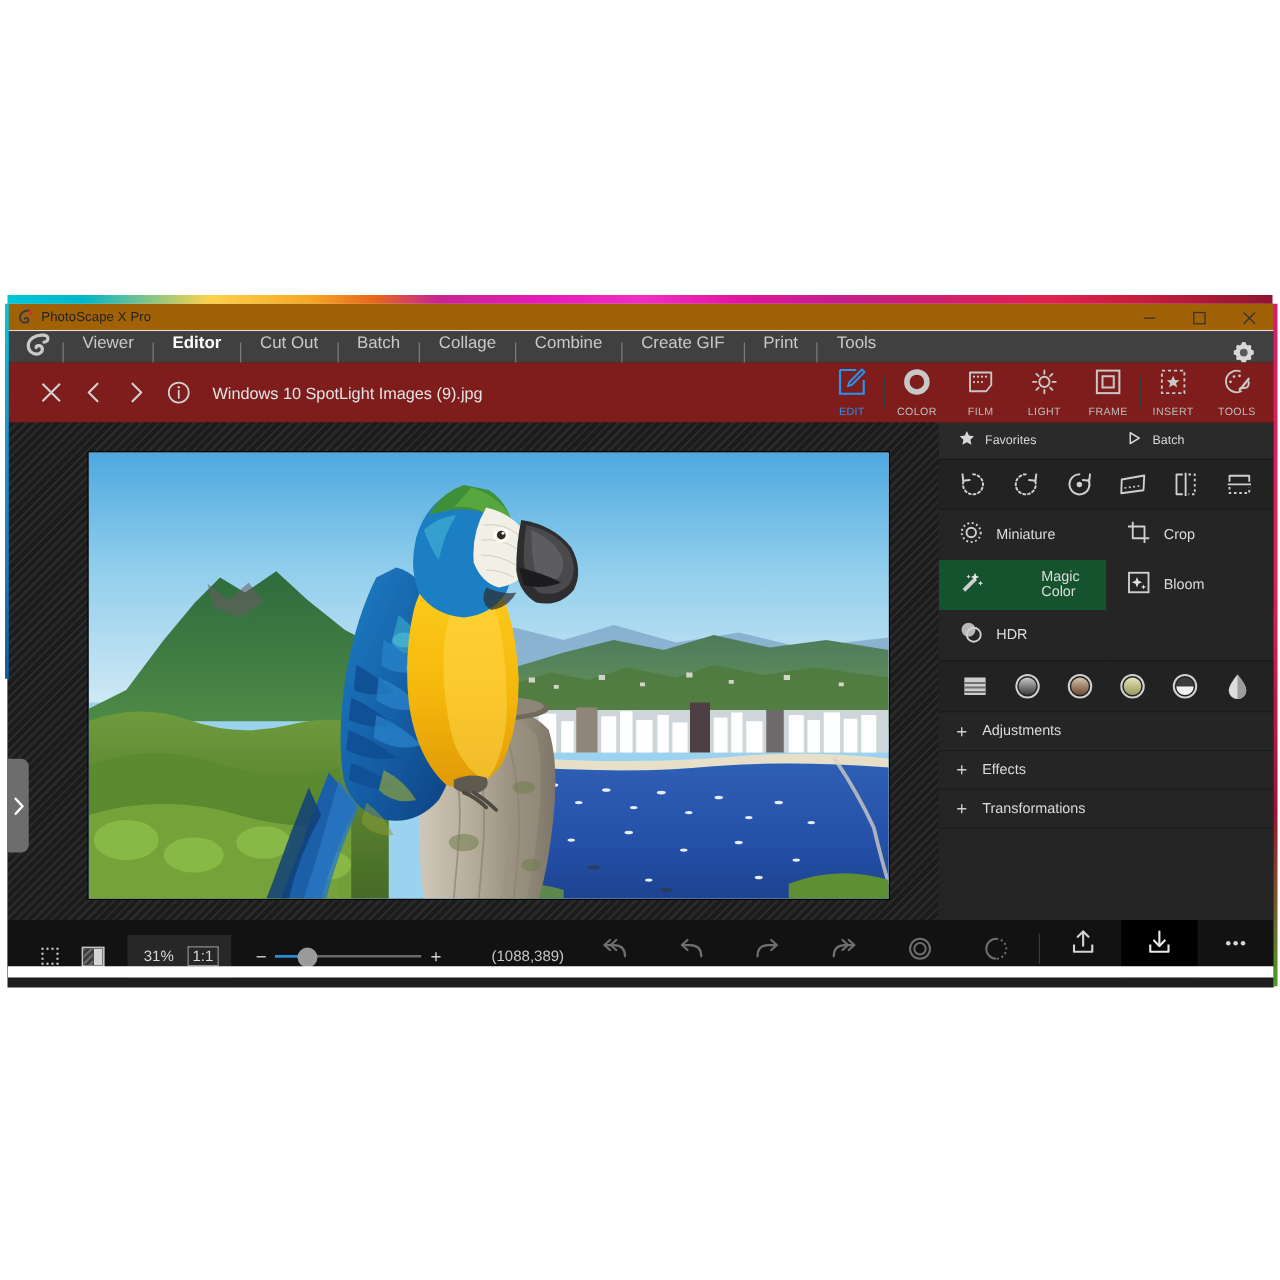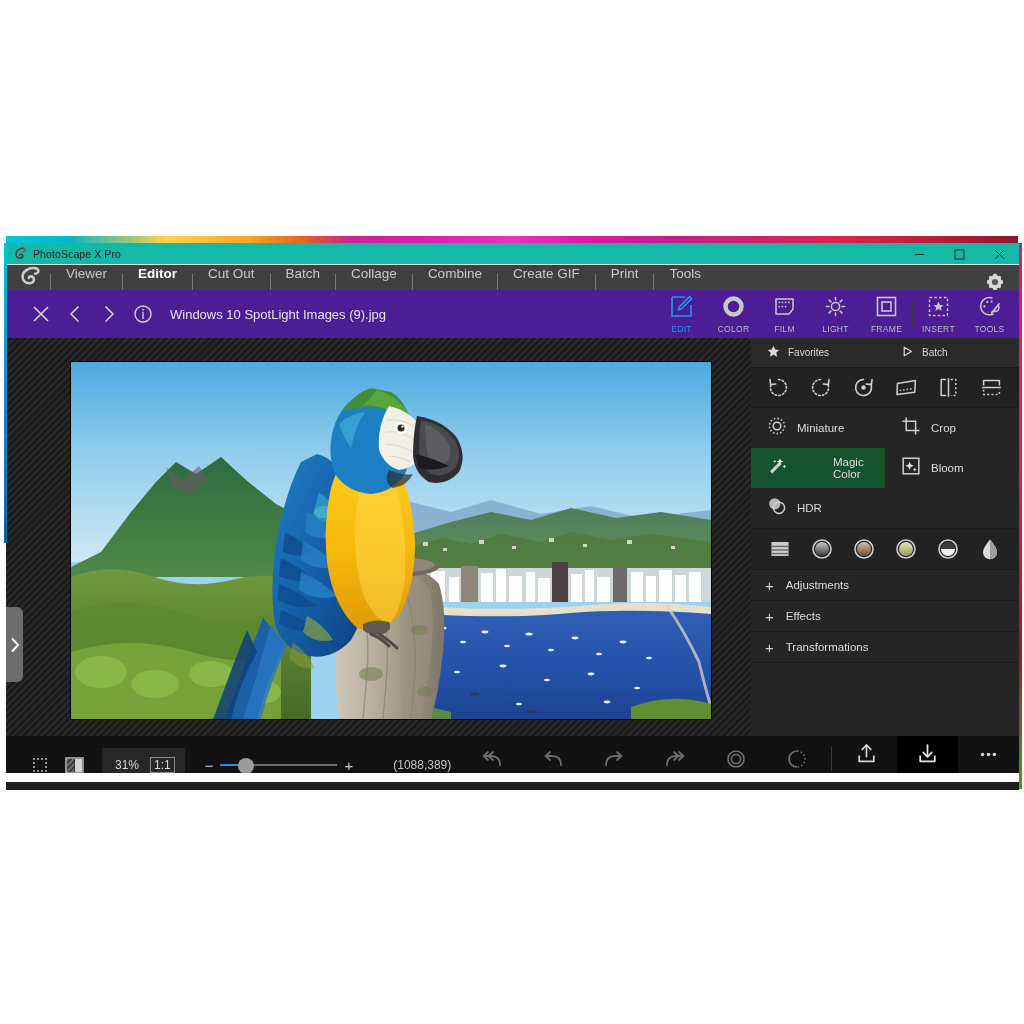--- a/index.html
+++ b/index.html
@@ -29,21 +29,21 @@
   }
 
   
   .window{
     position:absolute; left:6px; top:243px; width:1013px; height:547px;
     background:#1e1e1e; overflow:hidden; z-index:2;
   }
 
   
   .titlebar{
-    height:22px; background:#14b8a6; display:flex; align-items:center;
+    height:22px; background:#a16207; display:flex; align-items:center;
     border-bottom:1px solid #e2e2e2; position:relative;
   }
   .title-left{ display:flex; align-items:center; gap:6px; padding-left:8px; }
   .logo{ width:13px; height:13px; position:relative; }
   .logo svg{ display:block; }
   .title-text{ font-size:10.5px; color:#222; letter-spacing:.1px; }
   .winbtns{ position:absolute; right:0; top:0; height:22px; display:flex; }
   .winbtn{
     width:40px; height:22px; display:flex; align-items:center; justify-content:center;
     color:#333; font-size:11px;
@@ -61,21 +61,21 @@
   }
   .msep{ width:1px; height:16px; background:#7b7b7b; margin:0 2px; }
   .menu-item{
     font-size:13.5px; color:#c9c9c9; padding:0 13px; line-height:33px; white-space:nowrap;
   }
   .menu-item.active{ color:#ffffff; font-weight:bold; }
   .gear{ position:absolute; right:14px; top:7px; width:20px; height:20px; }
 
   
   .filebar{
-    height:48px; background:#4c1d95; display:flex; align-items:center; position:relative;text-align:right;
+    height:48px; background:#7f1d1d; display:flex; align-items:center; position:relative;text-align:right;
   }
   .fb-icons{ display:flex; align-items:center; padding-left:20px; gap:4px; }
   .fb-ic{ width:30px; height:30px; display:flex; align-items:center; justify-content:center; }
   .filename{ margin-left:12px; font-size:13px; color:#e4e4e4; }
 
   .tools-row{
     position:absolute; right:0; top:0; height:48px; display:flex; align-items:center;
     padding-right:4px;
   }
   .tool{

